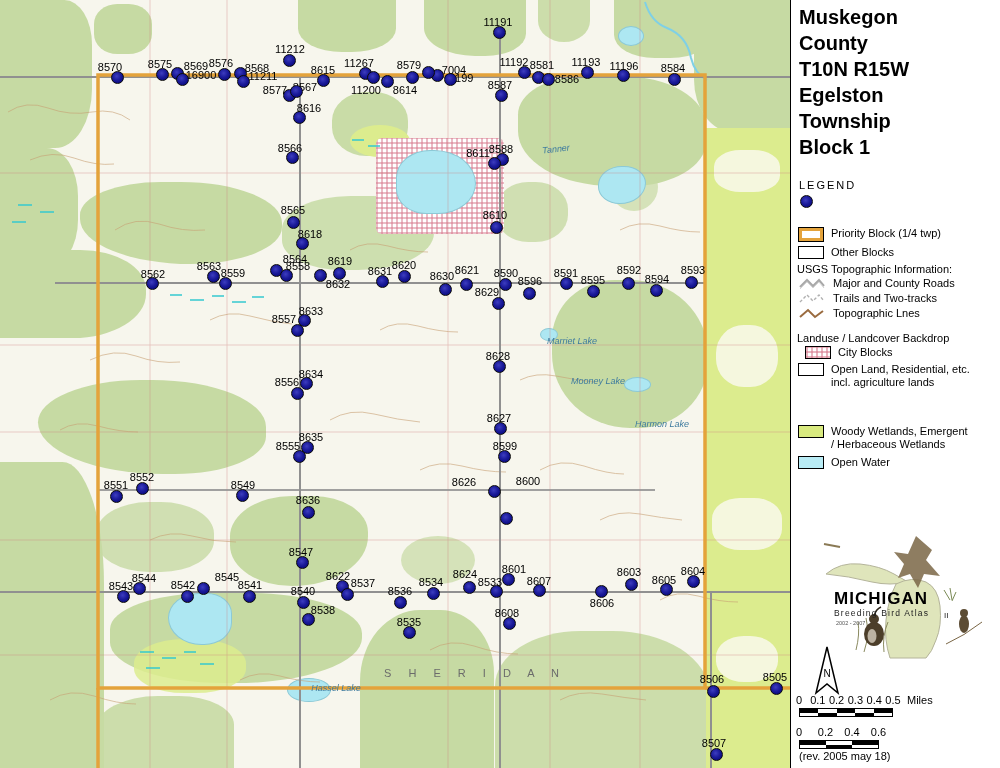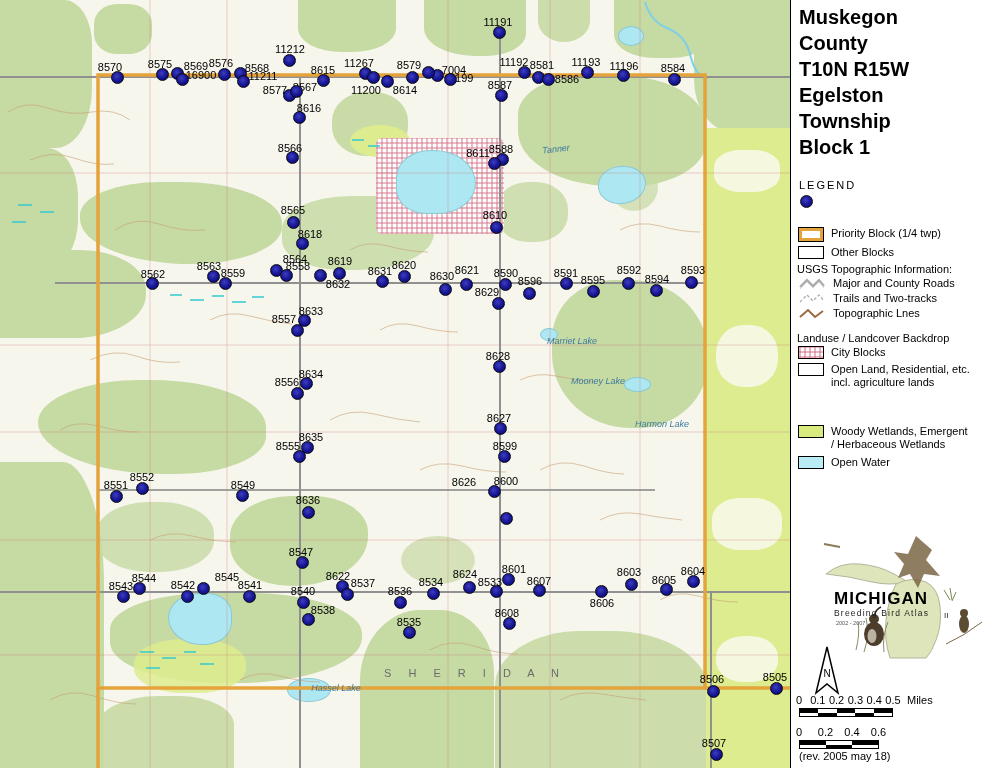--- a/index.html
+++ b/index.html
@@ -299,21 +299,21 @@
         <div class="pt-label" style="left: 693px; top: 265px;">8593</div>
         <div class="pt-dot" style="left: 684.5px; top: 275.5px;"></div>
         <div class="pt-label" style="left: 498px; top: 351px;">8628</div>
         <div class="pt-dot" style="left: 492.5px; top: 359.5px;"></div>
         <div class="pt-label" style="left: 499px; top: 413px;">8627</div>
         <div class="pt-dot" style="left: 493.5px; top: 421.5px;"></div>
         <div class="pt-label" style="left: 505px; top: 441px;">8599</div>
         <div class="pt-dot" style="left: 497.5px; top: 449.5px;"></div>
         <div class="pt-label" style="left: 464px; top: 477px;">8626</div>
         <div class="pt-dot" style="left: 487.5px; top: 484.5px;"></div>
-        <div class="pt-label" style="left: 506px; top: 476px;">8600</div>
+        <div class="pt-label" style="left: 506px; top: 476px; padding-left: 44px;">8600</div>
         <div class="pt-dot" style="left: 499.5px; top: 511.5px;"></div>
         <div class="pt-label" style="left: 116px; top: 480px;">8551</div>
         <div class="pt-dot" style="left: 109.5px; top: 489.5px;"></div>
         <div class="pt-label" style="left: 142px; top: 472px;">8552</div>
         <div class="pt-dot" style="left: 135.5px; top: 481.5px;"></div>
         <div class="pt-label" style="left: 243px; top: 480px;">8549</div>
         <div class="pt-dot" style="left: 235.5px; top: 488.5px;"></div>
         <div class="pt-label" style="left: 308px; top: 495px;">8636</div>
         <div class="pt-dot" style="left: 301.5px; top: 505.5px;"></div>
         <div class="pt-label" style="left: 301px; top: 547px;">8547</div>
@@ -419,21 +419,21 @@
 
     <div class="row" style="left:7px;top:307px;">
       <svg class="zz" width="28" height="13">
         <path d="M2,10 L10,3 L17,10 L25,4" stroke="#9a6b3f" stroke-width="2" fill="none"></path>
       </svg>
       <span>Topographic Lnes</span>
     </div>
 
     <div class="sec-head" style="top:332px;">Landuse / Landcover Backdrop</div>
 
-    <div class="row" style="left:7px;top:346px;">
+    <div class="row" style="left:14px;top:346px;">
       <span class="sw cityp"></span>
       <span>City Blocks</span>
     </div>
 
     <div class="row" style="left:7px;top:363px;">
       <span class="sw"></span>
       <span class="txtcol">
         <span>Open Land, Residential, etc.</span>
         <span>incl. agriculture lands</span>
       </span>

